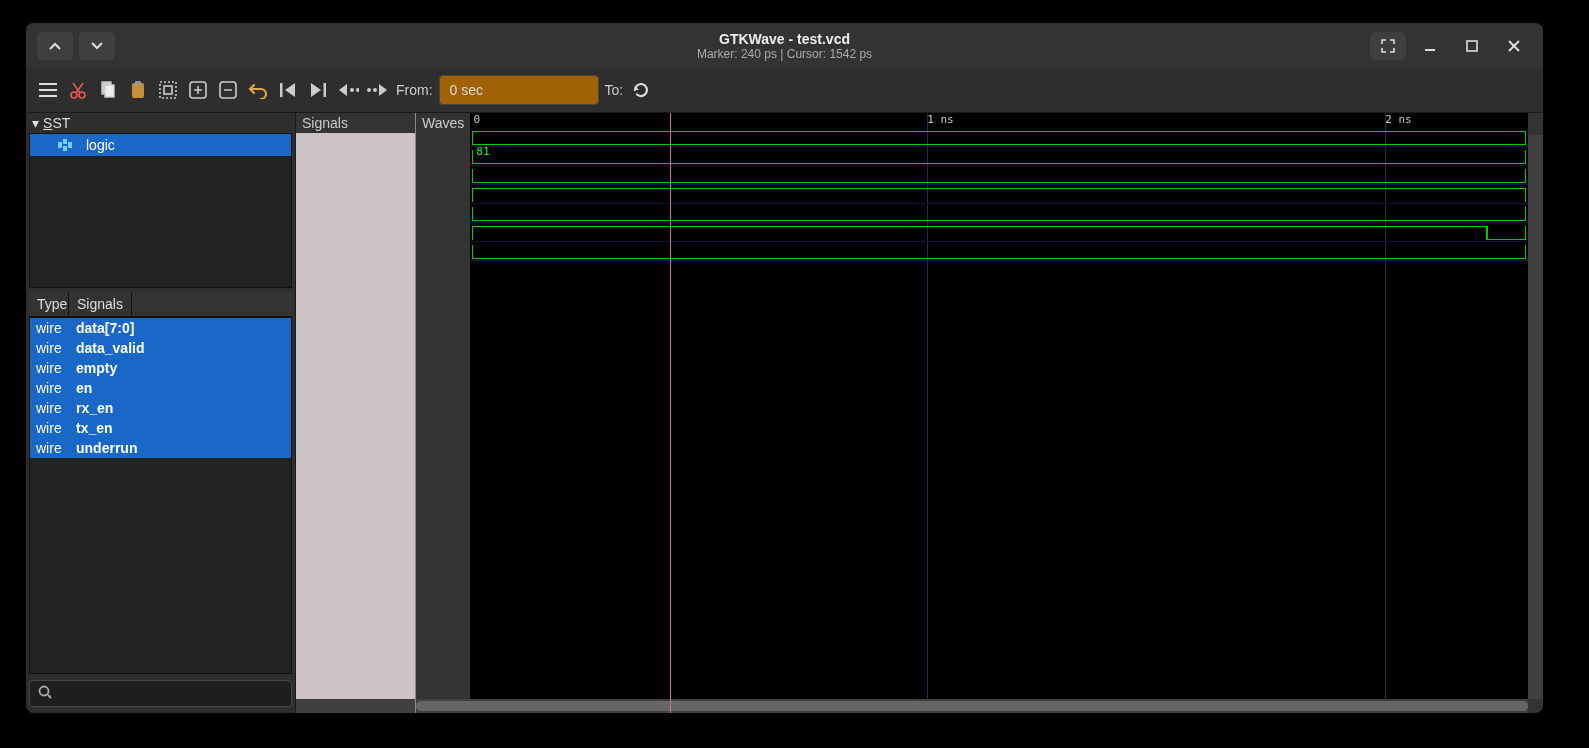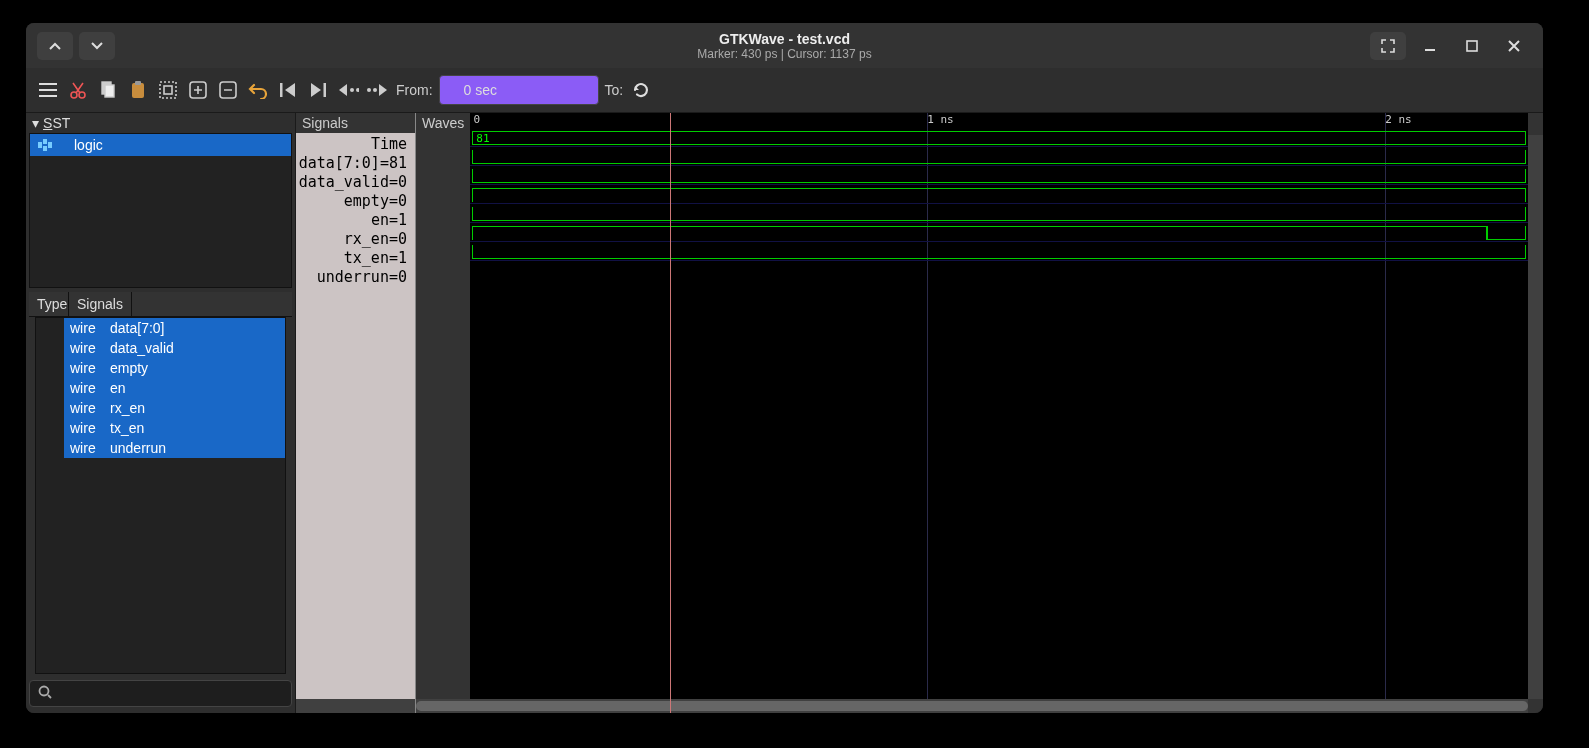--- a/index.html
+++ b/index.html
@@ -10,35 +10,35 @@
   .pill-btn { width: 36px; height: 28px; background: #3f3f3f; border-radius: 5px; display: flex; align-items: center; justify-content: center; cursor: pointer; }
   .tb-center { position: absolute; left: 50%; transform: translateX(-50%); text-align: center; }
   .tb-title { font-weight: bold; color: #eee; }
   .tb-sub { font-size: 12px; color: #aaa; }
   .tb-right { margin-left: auto; display: flex; gap: 6px; align-items: center; }
   .win-btn { width: 36px; height: 28px; display: flex; align-items: center; justify-content: center; cursor: pointer; border-radius: 5px; }
   .win-btn.boxed { background: #3f3f3f; }
   .toolbar { height: 45px; background: #2e2e2e; display: flex; align-items: center; padding: 0 10px; gap: 6px; border-bottom: 1px solid #1a1a1a; }
   .tool-icon { width: 24px; height: 24px; display: flex; align-items: center; justify-content: center; cursor: pointer; }
   .tool-label { color: #ccc; font-size: 14px; }
-  .tool-input { background: #8b5cf6; border: 1px solid #444; border-radius: 4px; color: #ddd; padding: 6px 24px; font-size: 14px; }
+  .tool-input { background: #a16207; border: 1px solid #444; border-radius: 4px; color: #ddd; padding: 6px 10px; font-size: 14px; }
   .tool-input.from { width: 160px; }
   .tool-input.to { width: 160px; }
   .body { flex: 1; display: flex; overflow: hidden; }
   .sidebar { width: 270px; background: #2e2e2e; display: flex; flex-direction: column; border-right: 1px solid #1a1a1a; }
   .sst-head { padding: 2px 6px; font-size: 14px; display: flex; align-items: center; gap: 4px; }
   .sst-head u { text-decoration: underline; }
   .tree-area { height: 155px; background: #222; margin: 0 3px; border: 1px solid #111; overflow: auto; }
-  .tree-item { background: #1968c7; color: #fff; padding: 3px 8px; display: flex; align-items: center; gap: 22px; cursor: pointer; }
+  .tree-item { background: #1968c7; color: #fff; padding: 3px 28px; display: flex; align-items: center; gap: 14px; cursor: pointer; }
   .types-head { display: flex; background: #333; border-bottom: 1px solid #111; margin: 4px 3px 0; }
   .types-head div { padding: 4px 8px; border-right: 1px solid #111; font-size: 14px; text-align: center; }
-  .signal-list { flex: 1; background: #222; margin: 0 9px; border: 1px solid #111; overflow: auto; padding-left: 28px; }
+  .signal-list { flex: 1; background: #222; margin: 0 3px; border: 1px solid #111; overflow: auto; }
   .sig-row { display: flex; background: #1968c7; color: #fff; padding: 2px 0; cursor: pointer; }
   .sig-type { width: 44px; padding-left: 6px; }
-  .sig-name { flex: 1; padding-left: 2px; }
+  .sig-name { flex: 1; padding-left: 2px; font-weight: bold; }
   .search-box { margin: 6px 3px; background: #1e1e1e; border: 1px solid #444; border-radius: 4px; display: flex; align-items: center; padding: 4px 8px; }
   .search-box input { background: transparent; border: none; color: #ddd; outline: none; flex: 1; margin-left: 6px; }
   .btn-row { display: flex; gap: 8px; padding: 6px; }
   .act-btn { flex: 1; background: #3a3a3a; border: 1px solid #555; border-radius: 5px; padding: 7px 0; text-align: center; cursor: pointer; color: #ddd; }
   .sigcol { width: 120px; background: #ccc4c4; color: #000; font-family: monospace; font-size: 15px; border-right: 1px solid #888; position: relative; }
   .sigcol-head { background: #333; color: #ccc; padding: 2px 6px; font-family: sans-serif; font-size: 14px; }
   .sigcol-body { padding-top: 2px; }
   .sigcol-row { text-align: right; padding-right: 8px; height: 19px; line-height: 19px; white-space: nowrap; }
   .sig-scrollbar { position: absolute; bottom: 0; left: 0; right: 0; height: 14px; background: #404040; }
   .wave-area { flex: 1; background: #333; display: flex; flex-direction: row; position: relative; }
@@ -46,21 +46,21 @@
   .wave-canvas { flex: 1; background: #000; position: relative; overflow: hidden; margin-right: 15px; }
   .wave-vscroll { position: absolute; right: 0; top: 22px; bottom: 14px; width: 15px; background: #404040; }
   .wave-hscroll { position: absolute; bottom: 0; left: 0; right: 15px; height: 14px; background: #404040; }
   .wave-hscroll-thumb { position: absolute; left: 0; top: 2px; bottom: 2px; width: 100%; background: #666; border-radius: 5px; }
   .time-axis { height: 14px; position: relative; color: #ccc; font-size: 11px; font-family: monospace; }
   .tick { position: absolute; top: 0; }
   .grid-line { position: absolute; top: 0; bottom: 0; width: 1px; background: #2a2a4a; }
   .marker-line { position: absolute; top: 0; bottom: 0; width: 1px; background: #c77; z-index: 5; }
   .wave-row { position: absolute; left: 2px; right: 2px; height: 17px; }
   .wave-bus { border: 1px solid #0c0; height: 14px; margin-top: 2px; }
-  .wave-bus-label { position: absolute; left: 4px; top: 3px; color: #0f0; font-size: 11px; font-family: monospace; }
+  .wave-bus-label { position: absolute; left: 4px; top: 16px; color: #0f0; font-size: 11px; font-family: monospace; }
   .wave-low { border-bottom: 1px solid #0c0; border-left: 1px solid #0c0; border-right: 1px solid #0c0; height: 14px; margin-top: 2px; }
   .wave-high { border-top: 1px solid #0c0; border-left: 1px solid #0c0; border-right: 1px solid #0c0; height: 14px; margin-top: 2px; }
   .wave-baseline { position: absolute; left:0; right:0; border-bottom: 1px solid #114; }
 </style>
 </head>
 <body>
 
 <div class="window">
 
   <div class="titlebar">
@@ -71,21 +71,21 @@
           </svg>
       </div>
       <div class="pill-btn">
         <svg width="12" height="8" viewBox="0 0 12 8">
             <path d="M1 1 L6 6 L11 1" stroke="#ddd" stroke-width="2" fill="none"></path>
           </svg>
       </div>
     </div>
     <div class="tb-center">
       <div class="tb-title">GTKWave - test.vcd</div>
-      <div class="tb-sub">Marker: 430 ps  |  Cursor: 1137 ps</div>
+      <div class="tb-sub">Marker: 240 ps  |  Cursor: 1542 ps</div>
     </div>
     <div class="tb-right">
       <div class="win-btn boxed">
         <svg width="14" height="14" viewBox="0 0 14 14" stroke="#ddd" stroke-width="1.6" fill="none">
             <path d="M1 5 V1 H5 M9 1 H13 V5 M13 9 V13 H9 M5 13 H1 V9"></path>
           </svg>
       </div>
       <div class="win-btn">
         <svg width="14" height="14" viewBox="0 0 14 14">
             <line x1="2" y1="11" x2="12" y2="11" stroke="#ddd" stroke-width="2"></line>
@@ -249,30 +249,20 @@
               <circle cx="6" cy="6" r="4.5"></circle>
               <line x1="10" y1="10" x2="13" y2="13"></line>
             </svg>
         </span>
         <input style="">
       </div>
     </div>
 
     <div class="sigcol">
       <div class="sigcol-head">Signals</div>
-      <div class="sigcol-body" id="sigcol-body">
-          <div class="sigcol-row">Time</div>
-          <div class="sigcol-row">data[7:0]=81</div>
-          <div class="sigcol-row">data_valid=0</div>
-          <div class="sigcol-row">empty=0</div>
-          <div class="sigcol-row">en=1</div>
-          <div class="sigcol-row">rx_en=0</div>
-          <div class="sigcol-row">tx_en=1</div>
-          <div class="sigcol-row">underrun=0</div>
-        </div>
       <div class="sig-scrollbar"></div>
     </div>
 
     <div class="wave-area">
       <div class="wave-head">Waves</div>
       <div class="wave-canvas" id="wave-canvas">
         <div class="time-axis" id="time-axis">
             <span class="tick" style="left: 0.3%;">0</span>
             <span class="tick" style="left: 43.2%;">1 ns</span>
             <span class="tick" style="left: 86.5%;">2 ns</span>

